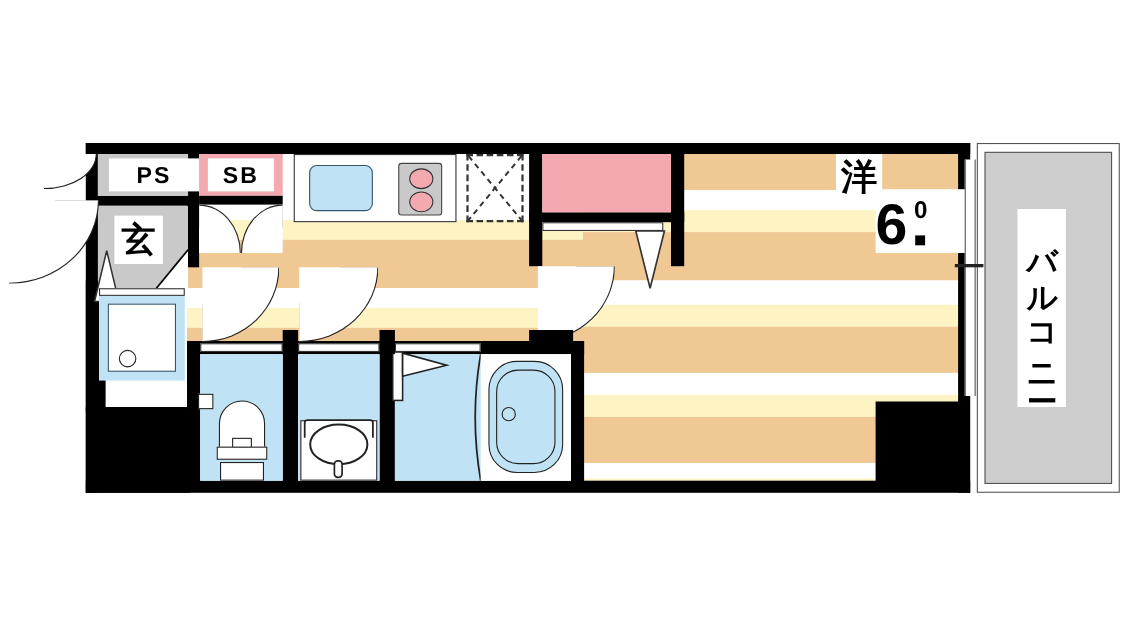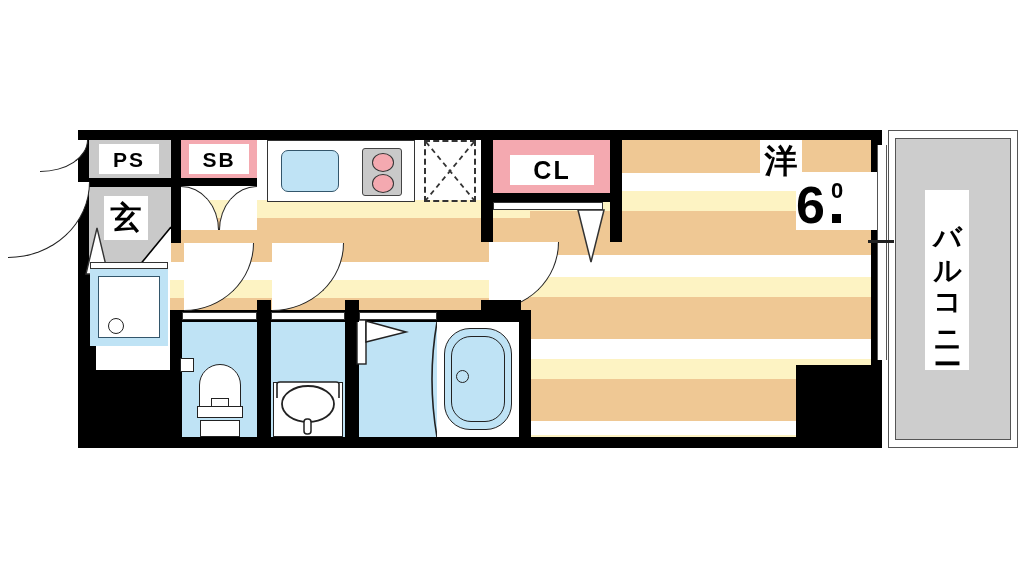--- a/index.html
+++ b/index.html
@@ -132,21 +132,21 @@
 
   <div class="abs wall" style="left:796px; top:365px; width:80px; height:80px;"></div>
 
   <div class="abs wall" style="left:170px; top:310px; width:360px; height:12px;"></div>
 
   <div class="abs wall" style="left:170px; top:310px; width:12px; height:135px;"></div>
   <div class="abs wall" style="left:257px; top:310px; width:14px; height:135px;"></div>
   <div class="abs wall" style="left:345px; top:310px; width:14px; height:135px;"></div>
 
   <div class="abs gray" style="left:89px; top:140px; width:82px; height:38px;"></div>
-  <div class="lbl" style="left:99px; top:144px; width:60px; height:30px; font-size:21px;">PS</div>
+  <div class="lbl" style="left:99px; top:144px; width:82px; height:30px; font-size:21px;">PS</div>
 
   <div class="abs" style="left:40px; top:140px; width:48px; height:32px;">
     <div class="arc arc-br" style="left:0; top:0; width:48px; height:32px; border-width:1.5px;"></div>
   </div>
 
   <div class="abs" style="left:89px; top:187px; width:82px; height:85px; overflow:hidden;">
     <div class="abs gray" style="left:0; top:0; width:82px; height:85px;"></div>
 
     <svg class="abs" style="left:0; top:0;" width="82" height="85" viewBox="0 0 82 85">
       <polygon points="45,85 82,40 82,85" fill="#ffffff"></polygon>
@@ -182,21 +182,20 @@
   <div class="abs" style="left:372px; top:153px; width:20px; height:17px; background:#f4a9b0; border:1.4px solid #333; border-radius:50%;"></div>
   <div class="abs" style="left:372px; top:174px; width:20px; height:17px; background:#f4a9b0; border:1.4px solid #333; border-radius:50%;"></div>
 
   <div class="abs" style="left:424px; top:140px; width:52px; height:62px; border:2px dashed #333; box-sizing:border-box;"></div>
   <svg class="abs" style="left:424px; top:140px;" width="52" height="62" viewBox="0 0 52 62">
     <line x1="2" y1="2" x2="50" y2="60" stroke="#333" stroke-width="1.8" stroke-dasharray="5 4"></line>
     <line x1="50" y1="2" x2="2" y2="60" stroke="#333" stroke-width="1.8" stroke-dasharray="5 4"></line>
   </svg>
 
   <div class="abs pink" style="left:493px; top:140px; width:117px; height:53px;"></div>
-  <div class="lbl" style="left:510px; top:155px; width:84px; height:30px; font-size:25px;">CL</div>
 
   <div class="abs white" style="left:493px; top:202px; width:110px; height:8px; border:1px solid #333; box-sizing:border-box;"></div>
 
   <svg class="abs" style="left:576px; top:210px;" width="30" height="52" viewBox="0 0 30 52">
     <polygon points="2,0 28,0 15,52" fill="#ffffff" stroke="#333" stroke-width="1.5"></polygon>
   </svg>
 
   <div class="jlbl" style="left:760px; top:140px; width:42px; height:42px; font-size:33px;">洋</div>
   <div class="abs" style="left:796px; top:172px; width:82px; height:58px; background:#ffffff; display:flex; align-items:flex-end; justify-content:flex-start;">
     <span style="font-size:52px; font-weight:bold; line-height:0.95; font-family:'Liberation Sans',sans-serif;">6</span>

